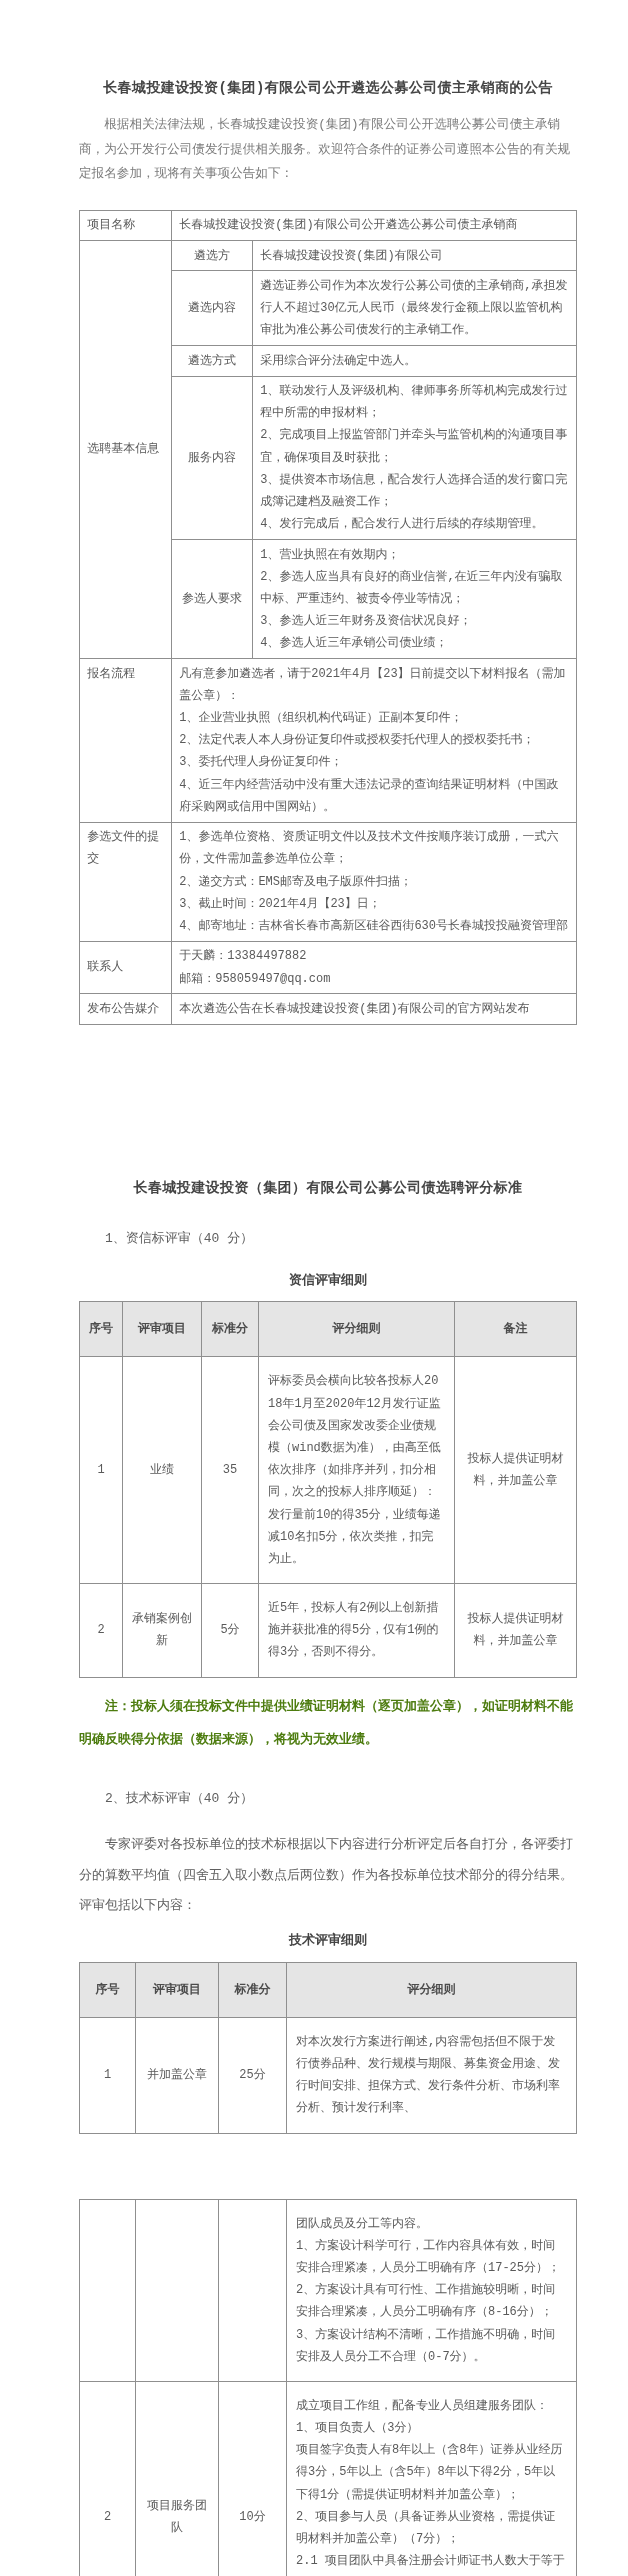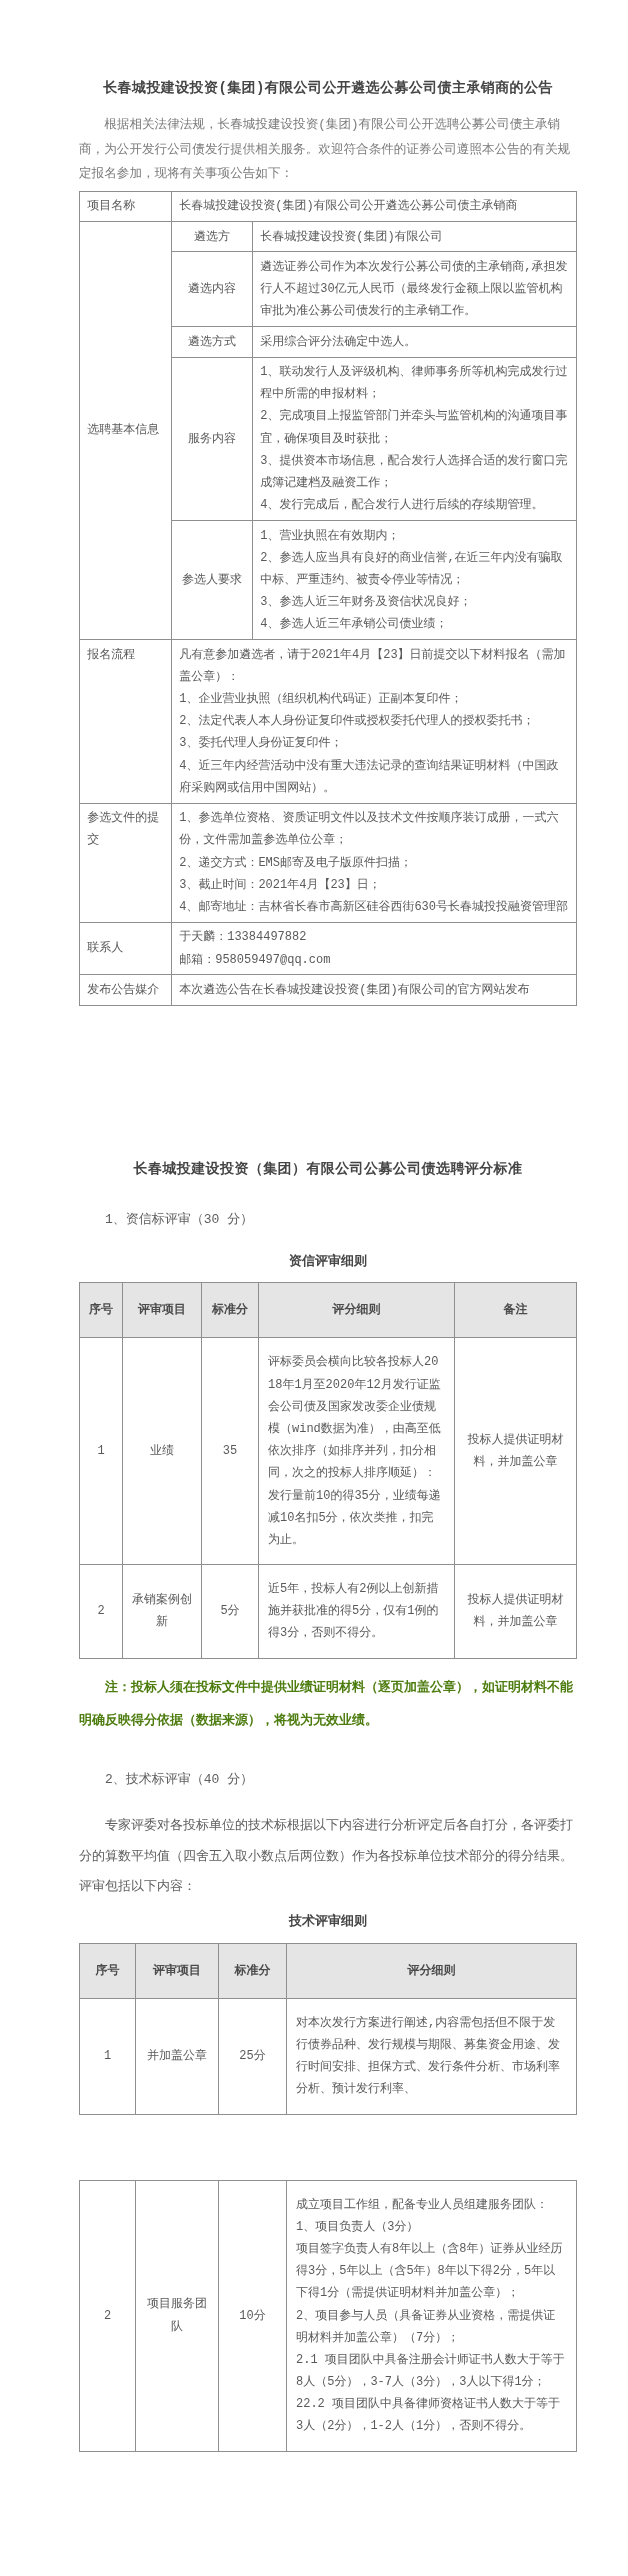--- a/index.html
+++ b/index.html
@@ -17,21 +17,21 @@
   h1.doc-title{
     font-size:14px;font-weight:bold;color:#454545;
     text-align:center;margin:0 0 16px 0;letter-spacing:0.4px;
   }
   .announcement h1.doc-title{margin-top:79px;}
   .scoring h1.doc-title{margin-top:0;}
 
   p{margin:0;}
   .intro{
     font-size:12.6px;line-height:1.95;color:#7b7b7b;
-    text-indent:2em;margin-bottom:4px;
+    text-indent:2em;margin-bottom:23px;
   }
 
   
   table{border-collapse:collapse;width:100%;table-layout:fixed;}
   td,th{
     border:0.9px solid #8f8f8f;
     font-size:12px;line-height:1.85;color:#5a5a5a;
     padding:3.6px 7.2px;vertical-align:middle;word-break:break-all;
   }
   .list{white-space:pre-line;}
@@ -145,21 +145,21 @@
       </tr>
     </tbody>
       </table>
   </section>
 
   <div class="spacer-pagebreak"></div>
 
   <section class="scoring content">
     <h1 class="doc-title">长春城投建设投资（集团）有限公司公募公司债选聘评分标准</h1>
 
-    <p class="num-heading">1、资信标评审（30 分）</p>
+    <p class="num-heading">1、资信标评审（40 分）</p>
     <h3 class="table-caption">资信评审细则</h3>
 
     <table class="score-table">
       <colgroup>
           <col style="width:43px">
           <col style="width:79px">
           <col style="width:57px">
           <col style="width:196px">
           <col>
         </colgroup>
@@ -220,20 +220,29 @@
     <div class="tech-gap"></div>
 
     <table class="score-table">
       <colgroup>
           <col style="width:56px">
           <col style="width:83px">
           <col style="width:68px">
           <col>
         </colgroup>
       <tbody>
+          <tr>
+        <td></td>
+        <td></td>
+        <td></td>
+        <td class="detail list">团队成员及分工等内容。
+1、方案设计科学可行，工作内容具体有效，时间安排合理紧凑，人员分工明确有序（17-25分）；
+2、方案设计具有可行性、工作措施较明晰，时间安排合理紧凑，人员分工明确有序（8-16分）；
+3、方案设计结构不清晰，工作措施不明确，时间安排及人员分工不合理（0-7分）。</td>
+      </tr>
       <tr>
         <td>2</td>
         <td>项目服务团队</td>
         <td>10分</td>
         <td class="detail list">成立项目工作组，配备专业人员组建服务团队：
 1、项目负责人（3分）
 项目签字负责人有8年以上（含8年）证券从业经历得3分，5年以上（含5年）8年以下得2分，5年以下得1分（需提供证明材料并加盖公章）；
 2、项目参与人员（具备证券从业资格，需提供证明材料并加盖公章）（7分）；
 2.1 项目团队中具备注册会计师证书人数大于等于8人（5分），3-7人（3分），3人以下得1分；
 22.2 项目团队中具备律师资格证书人数大于等于3人（2分），1-2人（1分），否则不得分。</td>

